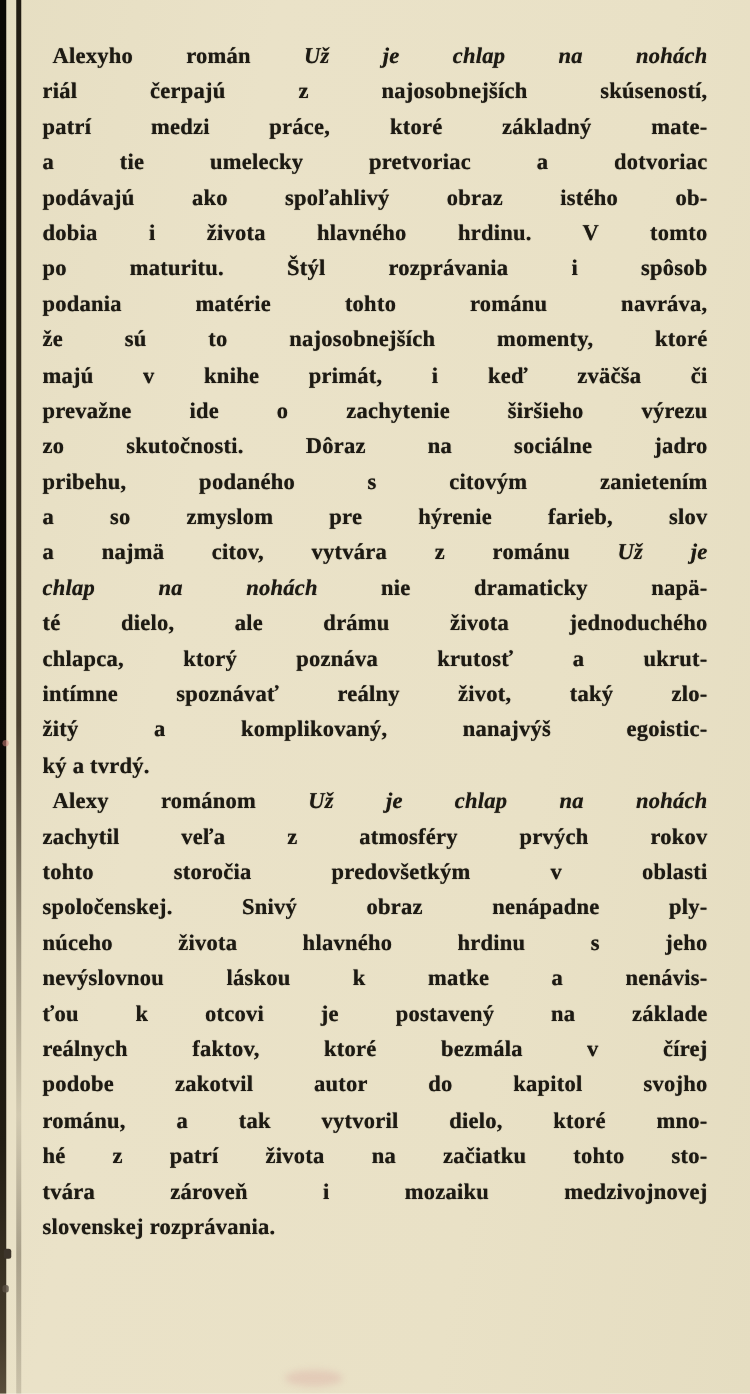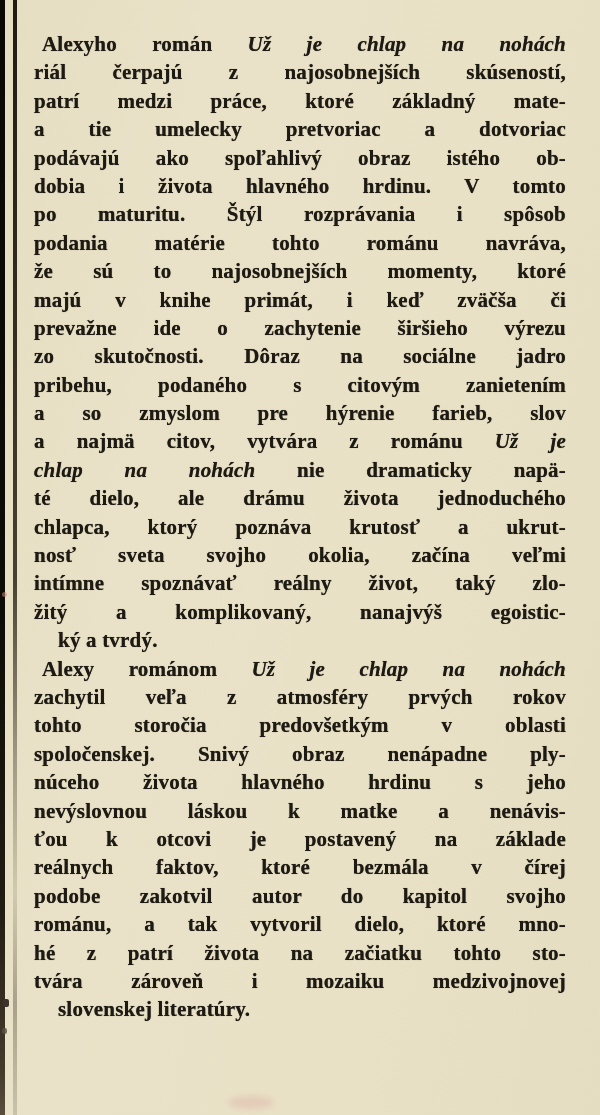--- a/index.html
+++ b/index.html
@@ -20,29 +20,29 @@
     background: linear-gradient(to bottom,
       #201b12 0%, #352d20 30%, #4a4030 52%,
       rgba(74, 64, 48, 0.45) 68%, rgba(74, 64, 48, 0.15) 80%,
       rgba(74, 64, 48, 0.4) 90%, rgba(74, 64, 48, 0.2) 100%);
   }
   .text-column {
     position: absolute; left: 34px; top: 30px; width: 532px;
   }
   .line {
     height: 28.4px; line-height: 28.4px;
-    font-size: 21px; font-weight: bold;
+    font-size: 18px; font-weight: bold;
     color: #1d1a13;
     letter-spacing: 0.2px;
     text-align: justify; text-align-last: justify;
     text-shadow: 0 0 0.7px rgba(29, 26, 19, 0.8);
     white-space: nowrap; 
     white-space: normal;
   }
-  .line.para-end { text-align: right; text-align-last: left; margin-left: 24px; }
+  .line.para-end { text-align: right; text-align-last: left; }
   .line.indent { padding-left: 8px; }
   .line em { font-style: italic; }
   .speck { position: absolute; border-radius: 50%; }
   .speck.s1 { left: 2px;  top: 592px;  width: 5px;  height: 5px;  background: rgba(205,130,120,0.55); }
   .speck.s2 { left: 3px;  top: 999px;  width: 6px;  height: 8px;  background: #3c342a; border-radius: 2px; }
   .speck.s3 { left: 2px;  top: 1028px; width: 5px;  height: 6px;  background: rgba(90,80,68,0.8); border-radius: 2px; }
   .speck.s4 { left: 228px; top: 1096px; width: 46px; height: 13px; background: rgba(212,148,148,0.28); filter: blur(3px); border-radius: 50%; }
 </style>
 </head>
 <body>
@@ -62,35 +62,34 @@
       <div class="line"><span>že sú to najosobnejších momenty, ktoré</span></div>
       <div class="line"><span>majú v knihe primát, i keď zväčša či</span></div>
       <div class="line"><span>prevažne ide o zachytenie širšieho výrezu</span></div>
       <div class="line"><span>zo skutočnosti. Dôraz na sociálne jadro</span></div>
       <div class="line"><span>pribehu, podaného s citovým zanietením</span></div>
       <div class="line"><span>a so zmyslom pre hýrenie farieb, slov</span></div>
       <div class="line"><span>a najmä citov, vytvára z románu </span><em>Už je</em></div>
       <div class="line"><em>chlap na nohách</em><span> nie dramaticky napä-</span></div>
       <div class="line"><span>té dielo, ale drámu života jednoduchého</span></div>
       <div class="line"><span>chlapca, ktorý poznáva krutosť a ukrut-</span></div>
-      <div class="line"><span>nosť sveta svojho okolia, začína veľmi</span></div>
       <div class="line"><span>intímne spoznávať reálny život, taký zlo-</span></div>
       <div class="line"><span>žitý a komplikovaný, nanajvýš egoistic-</span></div>
       <div class="line para-end"><span>ký a tvrdý.</span></div>
       <div class="line indent"><span>Alexy románom </span><em>Už je chlap na nohách</em></div>
       <div class="line"><span>zachytil veľa z atmosféry prvých rokov</span></div>
       <div class="line"><span>tohto storočia predovšetkým v oblasti</span></div>
       <div class="line"><span>spoločenskej. Snivý obraz nenápadne ply-</span></div>
       <div class="line"><span>núceho života hlavného hrdinu s jeho</span></div>
       <div class="line"><span>nevýslovnou láskou k matke a nenávis-</span></div>
       <div class="line"><span>ťou k otcovi je postavený na základe</span></div>
       <div class="line"><span>reálnych faktov, ktoré bezmála v čírej</span></div>
       <div class="line"><span>podobe zakotvil autor do kapitol svojho</span></div>
       <div class="line"><span>románu, a tak vytvoril dielo, ktoré mno-</span></div>
       <div class="line"><span>hé z patrí života na začiatku tohto sto-</span></div>
       <div class="line"><span>tvára zároveň i mozaiku medzivojnovej</span></div>
-      <div class="line para-end"><span>slovenskej literatúry.</span></div>
+      <div class="line para-end"><span>slovenskej rozprávania.</span></div>
     </div>
   <div class="speck s1"></div>
   <div class="speck s2"></div>
   <div class="speck s3"></div>
   <div class="speck s4"></div>
 </div>
 
 </body></html>

